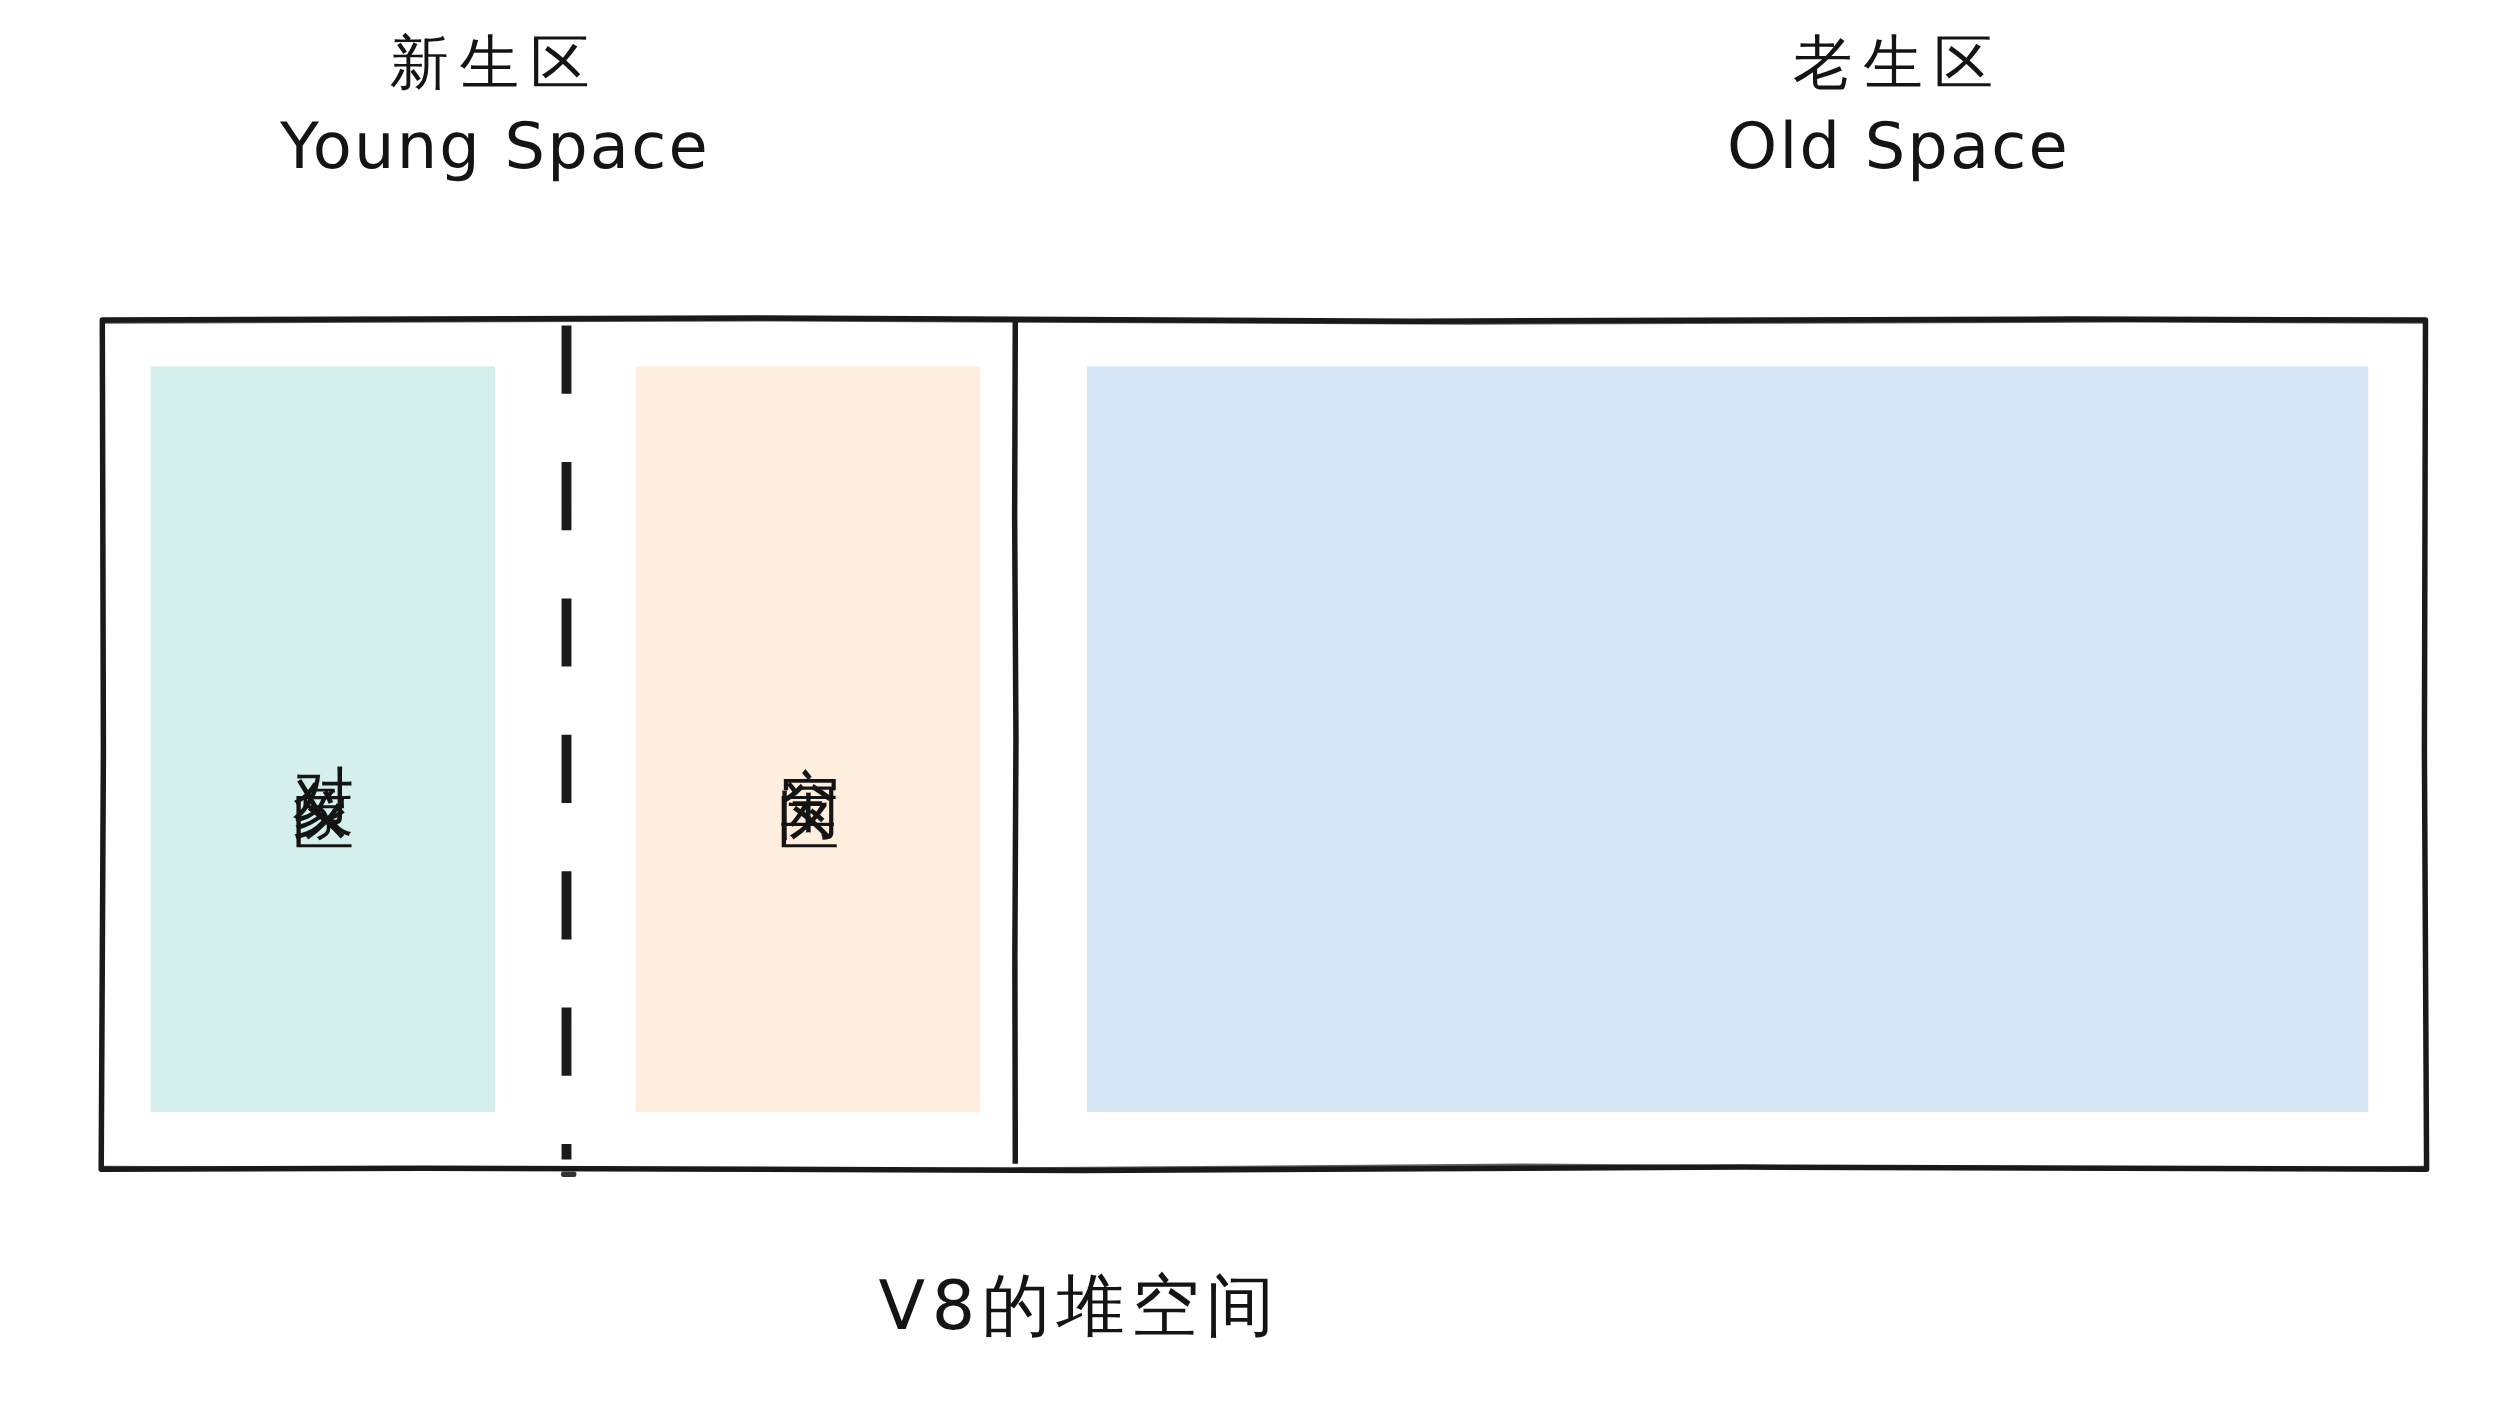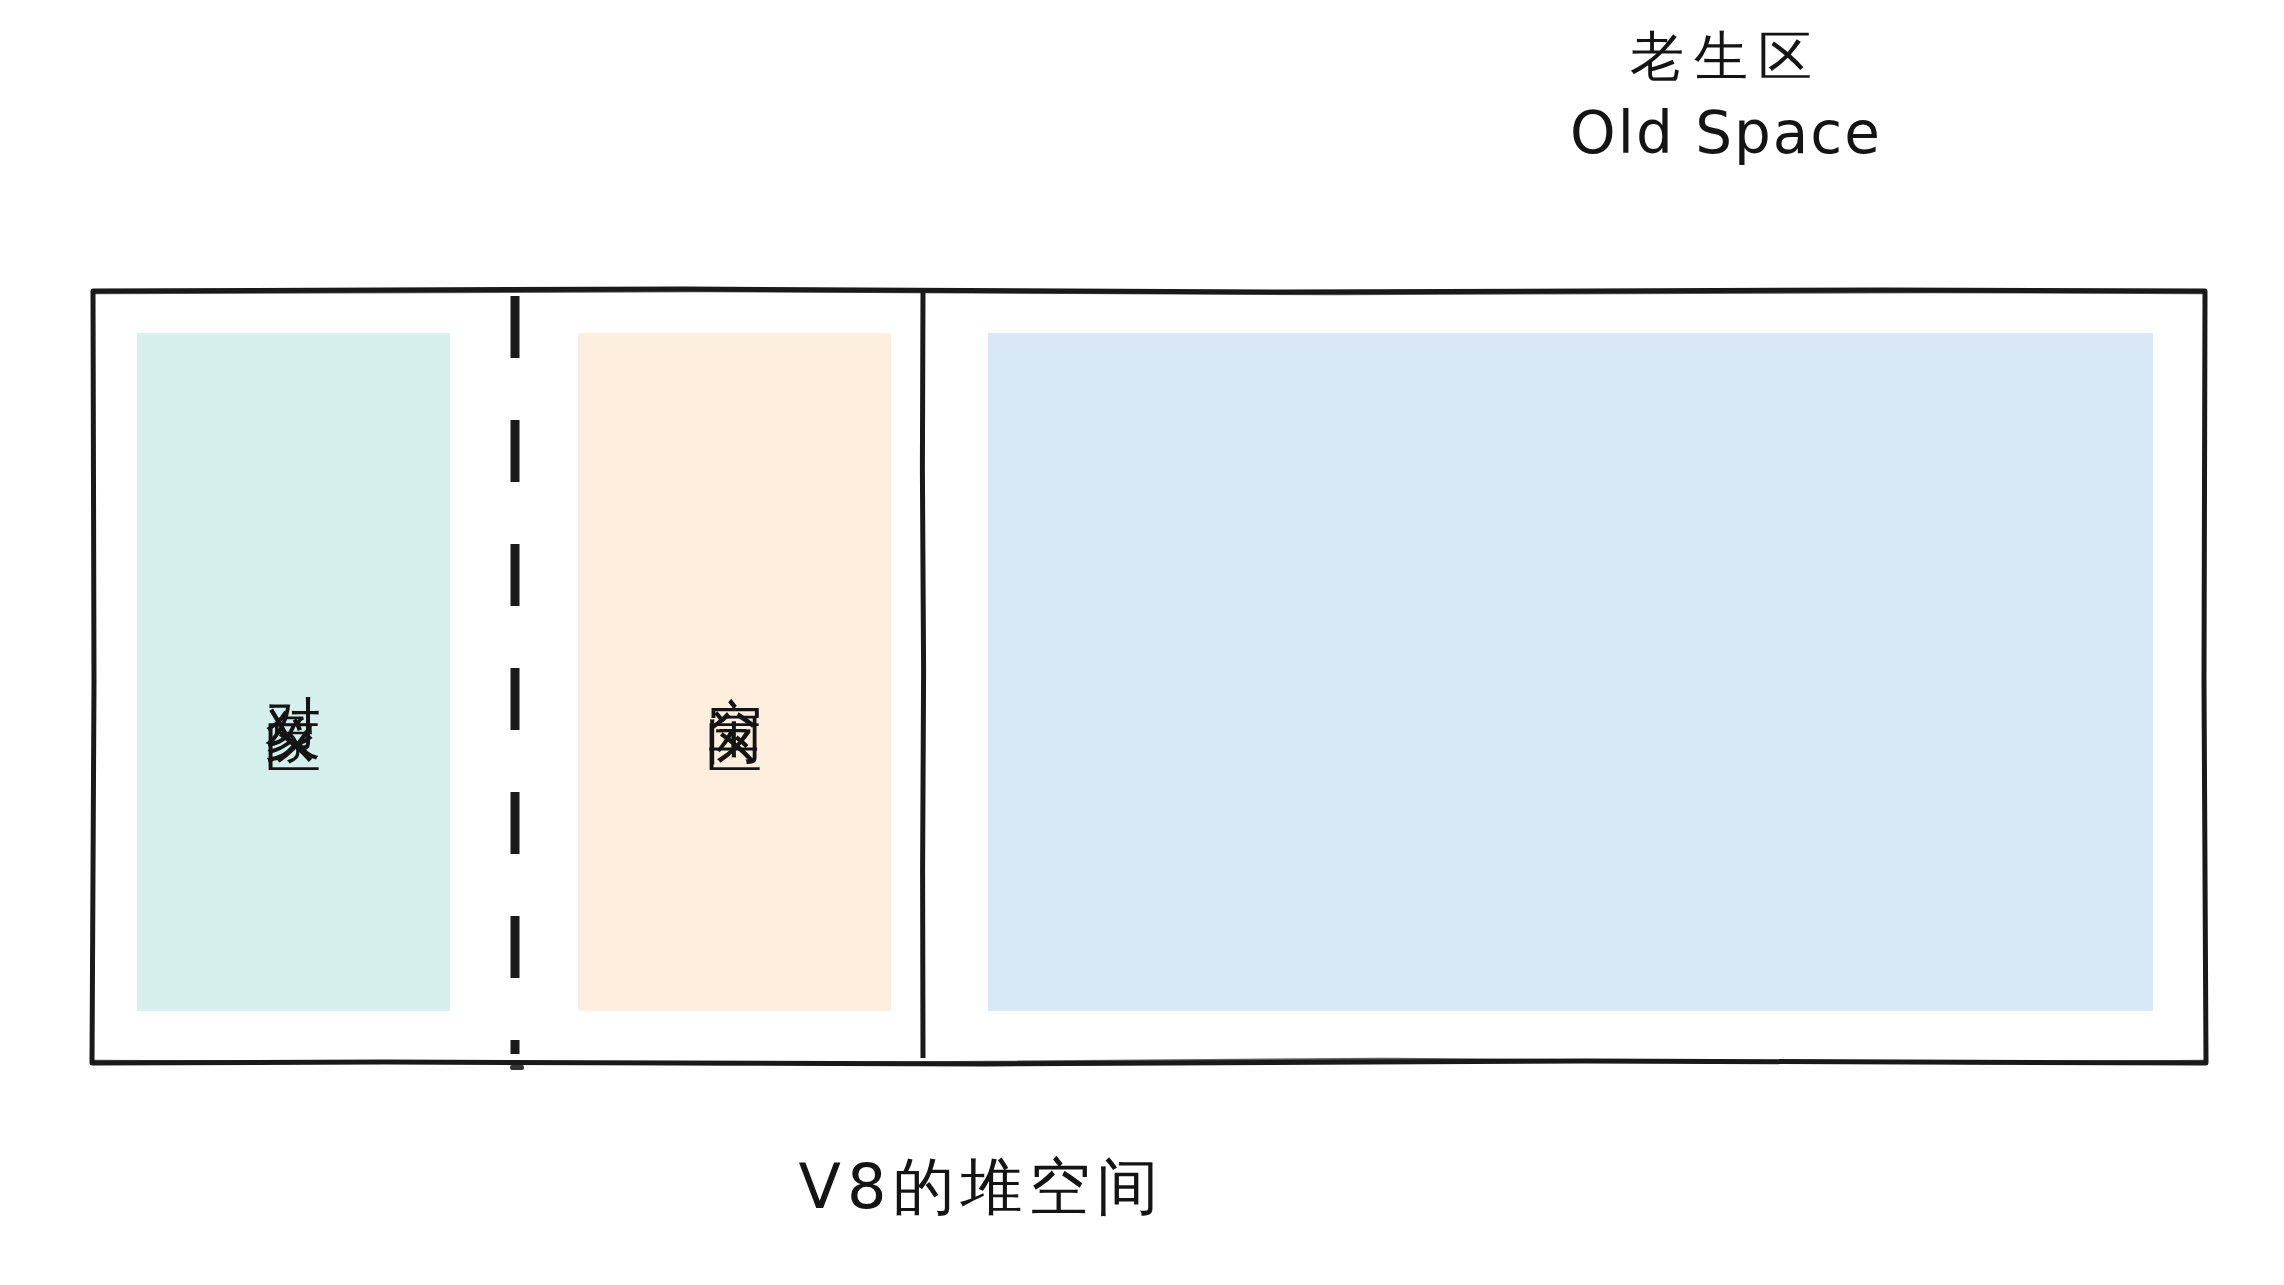--- a/index.html
+++ b/index.html
@@ -131,20 +131,22 @@
     font-weight: 500;
     letter-spacing: 6px;
     color: #141414;
     white-space: nowrap;
   }
 </style>
 </head>
 <body>
 
 <div class="header-group" id="header-young">
+  <div class="header-cn">新生区</div>
+  <div class="header-en">Young Space</div>
 </div>
 
 <div class="header-group" id="header-old">
   <div class="header-cn">老生区</div>
   <div class="header-en">Old Space</div>
 </div>
 
 <div id="heap-frame">
 
   <svg class="frame-svg" viewBox="0 0 2130 790" preserveAspectRatio="none">

